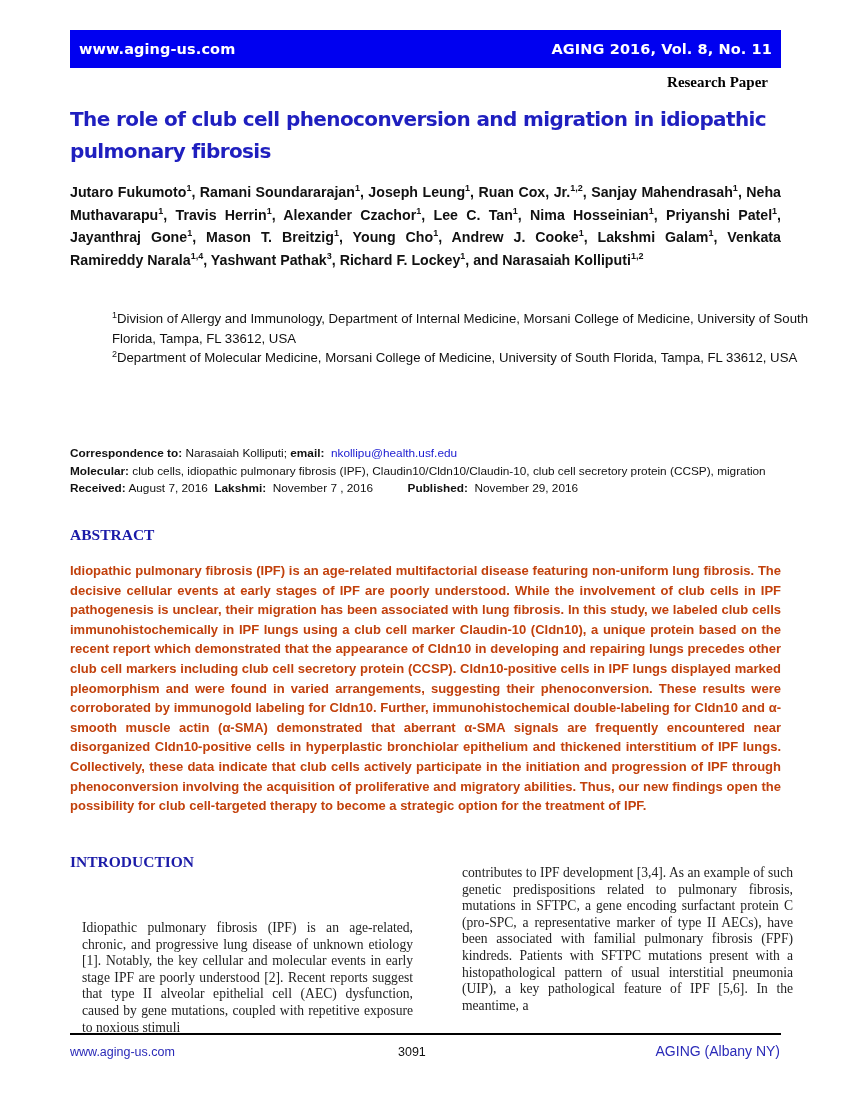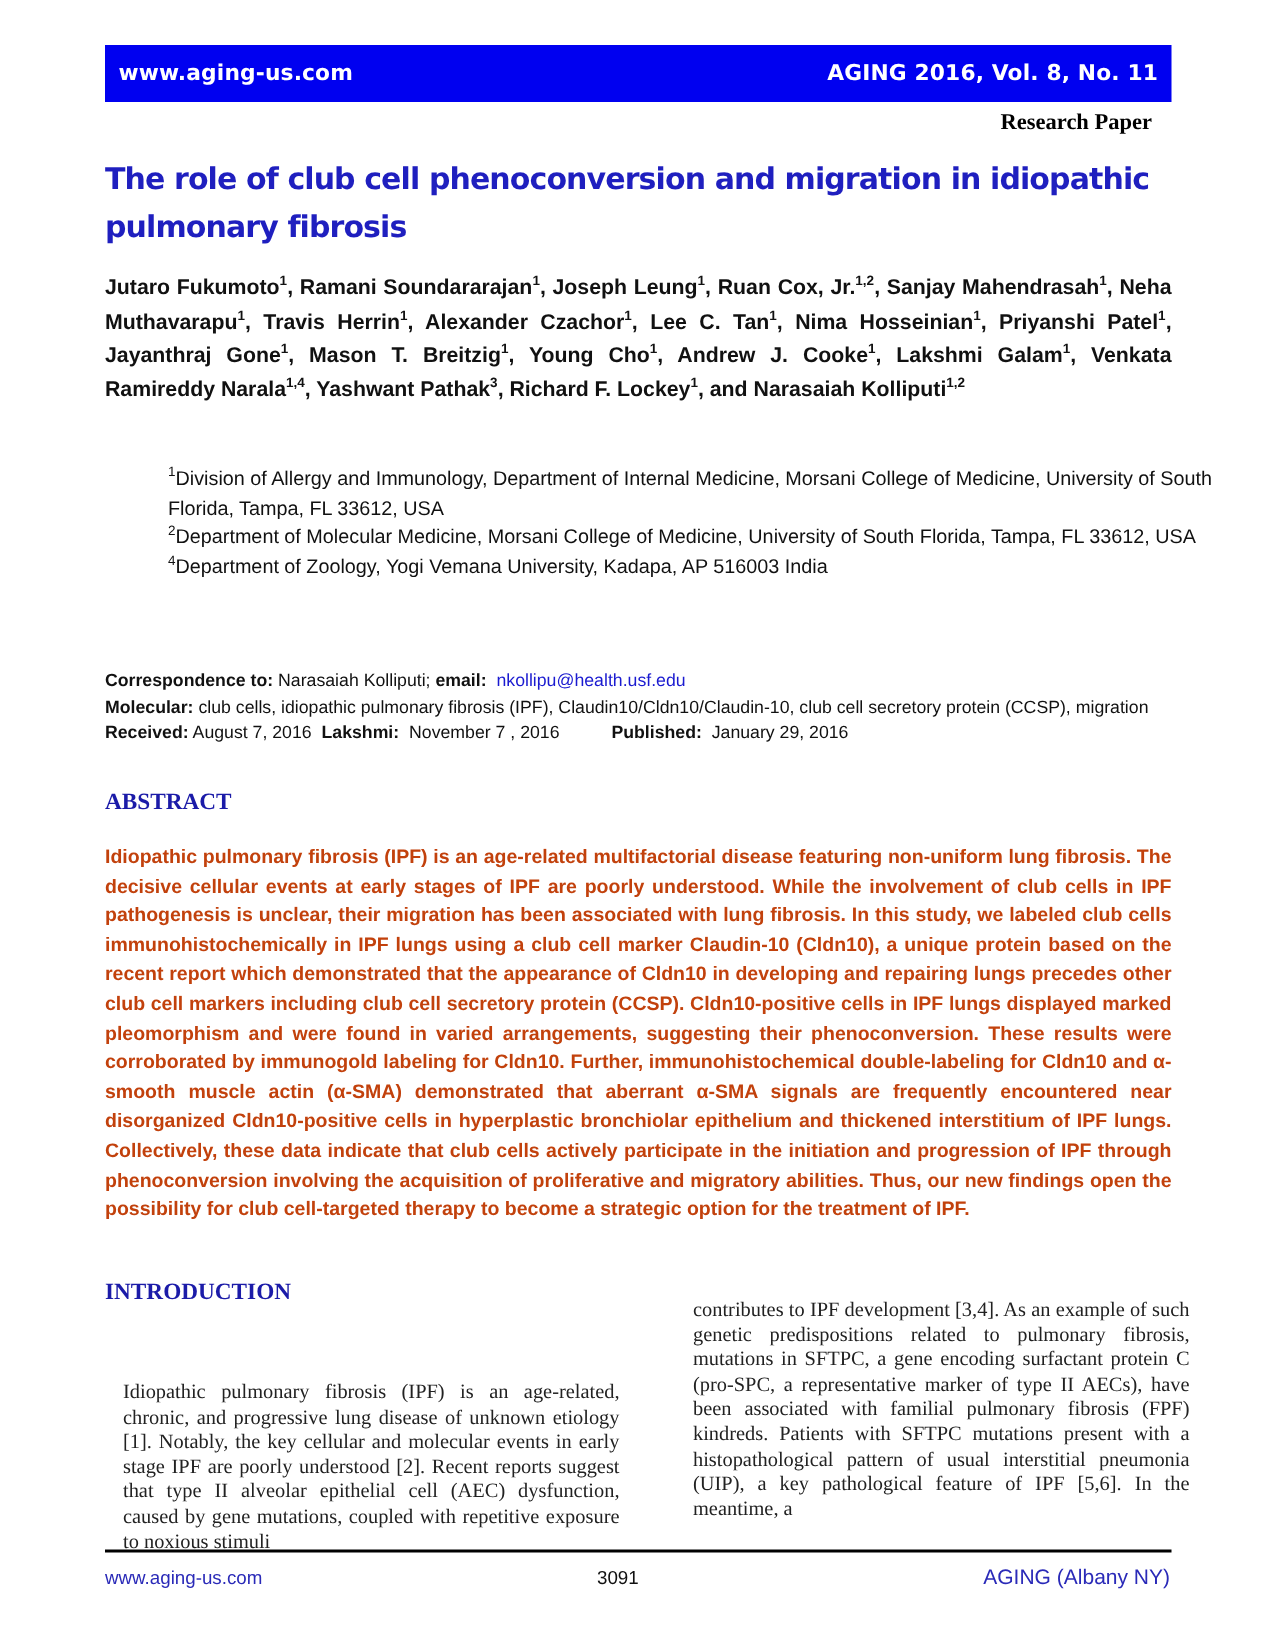--- a/index.html
+++ b/index.html
@@ -35,42 +35,41 @@
 
 <div class="paper-type">Research Paper</div>
 
 <h1 class="title">The role of club cell phenoconversion and migration in idiopathic pulmonary fibrosis</h1>
 
 <div class="authors" id="authors"><span>Jutaro Fukumoto<sup>1</sup></span>, <span>Ramani Soundararajan<sup>1</sup></span>, <span>Joseph Leung<sup>1</sup></span>, <span>Ruan Cox, Jr.<sup>1,2</sup></span>, <span>Sanjay Mahendrasah<sup>1</sup></span>, <span>Neha Muthavarapu<sup>1</sup></span>, <span>Travis Herrin<sup>1</sup></span>, <span>Alexander Czachor<sup>1</sup></span>, <span>Lee C. Tan<sup>1</sup></span>, <span>Nima Hosseinian<sup>1</sup></span>, <span>Priyanshi Patel<sup>1</sup></span>, <span>Jayanthraj Gone<sup>1</sup></span>, <span>Mason T. Breitzig<sup>1</sup></span>, <span>Young Cho<sup>1</sup></span>, <span>Andrew J. Cooke<sup>1</sup></span>, <span>Lakshmi Galam<sup>1</sup></span>, <span>Venkata Ramireddy Narala<sup>1,4</sup></span>, <span>Yashwant Pathak<sup>3</sup></span>, <span>Richard F. Lockey<sup>1</sup></span>, and <span>Narasaiah Kolliputi<sup>1,2</sup></span></div>
 
 <div class="affil" id="affils">
     <div><sup>1</sup>Division of Allergy and Immunology, Department of Internal Medicine, Morsani College of Medicine, University of South Florida, Tampa, FL 33612, USA</div>
     <div><sup>2</sup>Department of Molecular Medicine, Morsani College of Medicine, University of South Florida, Tampa, FL 33612, USA</div>
-    <div><sup>4</sup>Department of Zoology, Yogi Vemana University, Kadapa, AP 516003 India</div>
   </div>
 
 <div class="meta">
   <div>
     <b>Correspondence to:</b>
     <span>Narasaiah Kolliputi;</span>
     <b>email:</b>&nbsp;
     <a>nkollipu@health.usf.edu</a>
   </div>
   <div>
     <b>Molecular:</b>
     <span>club cells, idiopathic pulmonary fibrosis (IPF), Claudin10/Cldn10/Claudin-10, club cell secretory protein (CCSP), migration</span>
   </div>
   <div>
     <b>Received:</b>
     <span>August 7, 2016</span>&nbsp;
     <b>Lakshmi:</b>&nbsp;
     <span>November 7 , 2016</span>
     <span style="display:inline-block;width:28px"></span>
     <b>Published:</b>&nbsp;
-    <span>January 29, 2016</span>
+    <span>November 29, 2016</span>
   </div>
 </div>
 
 <div class="sect" style="left:70px; top:526px;">ABSTRACT</div>
 <p class="abstract-text">Idiopathic pulmonary fibrosis (IPF) is an age-related multifactorial disease featuring non-uniform lung fibrosis. The decisive cellular events at early stages of IPF are poorly understood. While the involvement of club cells in IPF pathogenesis is unclear, their migration has been associated with lung fibrosis. In this study, we labeled club cells immunohistochemically in IPF lungs using a club cell marker Claudin-10 (Cldn10), a unique protein based on the recent report which demonstrated that the appearance of Cldn10 in developing and repairing lungs precedes other club cell markers including club cell secretory protein (CCSP). Cldn10-positive cells in IPF lungs displayed marked pleomorphism and were found in varied arrangements, suggesting their phenoconversion. These results were corroborated by immunogold labeling for Cldn10. Further, immunohistochemical double-labeling for Cldn10 and α-smooth muscle actin (α-SMA) demonstrated that aberrant α-SMA signals are frequently encountered near disorganized Cldn10-positive cells in hyperplastic bronchiolar epithelium and thickened interstitium of IPF lungs. Collectively, these data indicate that club cells actively participate in the initiation and progression of IPF through phenoconversion involving the acquisition of proliferative and migratory abilities. Thus, our new findings open the possibility for club cell-targeted therapy to become a strategic option for the treatment of IPF.</p>
 
 <div class="sect" style="left:70px; top:853px;">INTRODUCTION</div>
 <p class="col col-left">Idiopathic pulmonary fibrosis (IPF) is an age-related, chronic, and progressive lung disease of unknown etiology [1]. Notably, the key cellular and molecular events in early stage IPF are poorly understood [2]. Recent reports suggest that type II alveolar epithelial cell (AEC) dysfunction, caused by gene mutations, coupled with  repetitive exposure to noxious stimuli</p>
 <p class="col col-right">contributes to IPF development [3,4]. As an example of such genetic predispositions related to pulmonary fibrosis, mutations in SFTPC, a gene encoding surfactant protein C (pro-SPC, a representative marker of type II AECs), have been associated with familial pulmonary fibrosis (FPF) kindreds. Patients with SFTPC mutations present with a histopathological pattern of usual interstitial pneumonia (UIP), a key pathological feature of IPF [5,6]. In the meantime, a</p>
 

